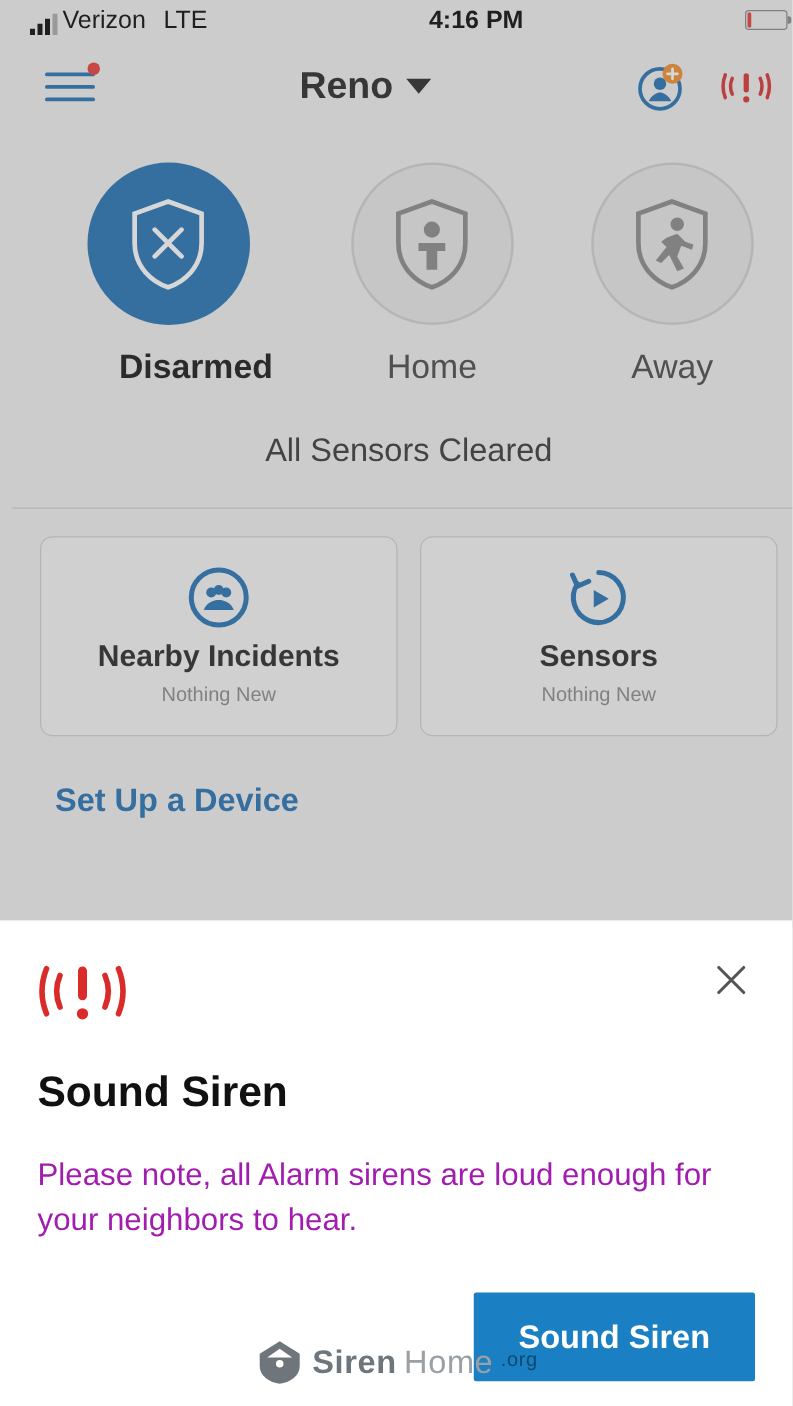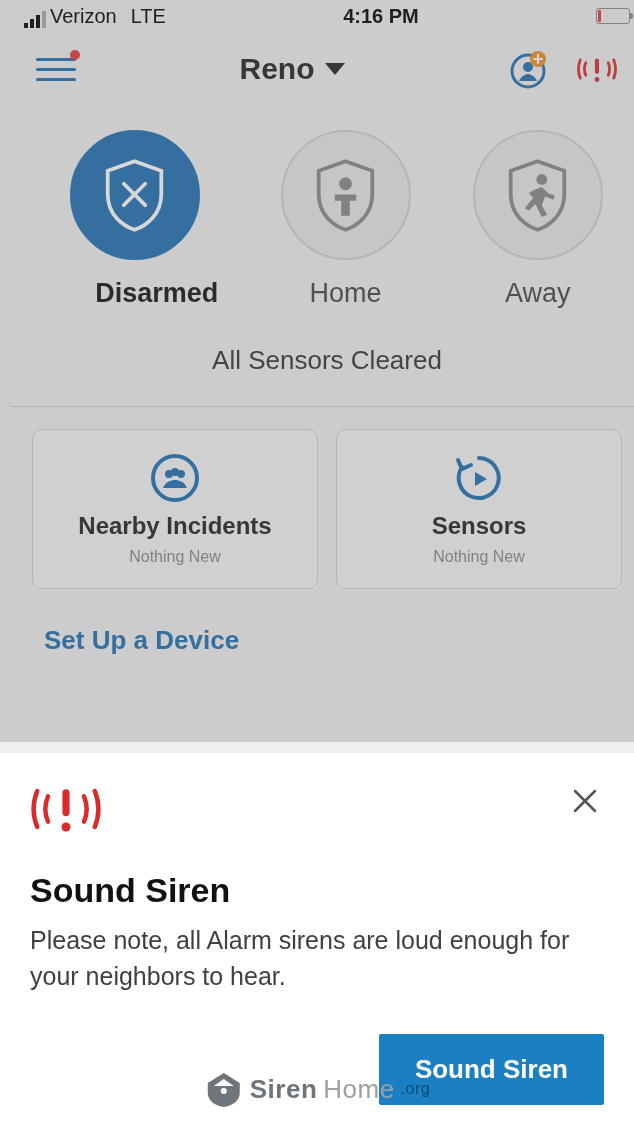--- a/index.html
+++ b/index.html
@@ -87,21 +87,21 @@
     left: 0; right: 0; bottom: 0;
     background: #fff;
     z-index: 100;
     padding: 30px 30px 20px 30px;
     border-top: 1px solid #eee;
   }
   .sheet-top { display: flex; justify-content: space-between; align-items: flex-start; }
   .siren-lg svg { width: 72px; height: 52px; display:block; }
   .close-x { font-size: 30px; color: #555; padding: 4px 6px; }
   .sheet-title { font-size: 34px; font-weight: 700; color: #111; margin-top: 36px; }
-  .sheet-body { font-size: 25px; color: #404040; margin-top: 12px; line-height: 1.45; }
+  .sheet-body { font-size: 25px; color: #a21caf; margin-top: 28px; line-height: 1.45; }
   .sheet-actions { display: flex; justify-content: flex-end; margin-top: 40px; }
   .btn-primary { background: #1b7fc3; color: #fff; font-size: 26px; font-weight: 600; padding: 20px 36px; border: none; border-radius: 2px; }
 
   
   .watermark {
     position: absolute;
     bottom: 16px;
     left: 50%;
     transform: translateX(-50%);
     z-index: 200;

